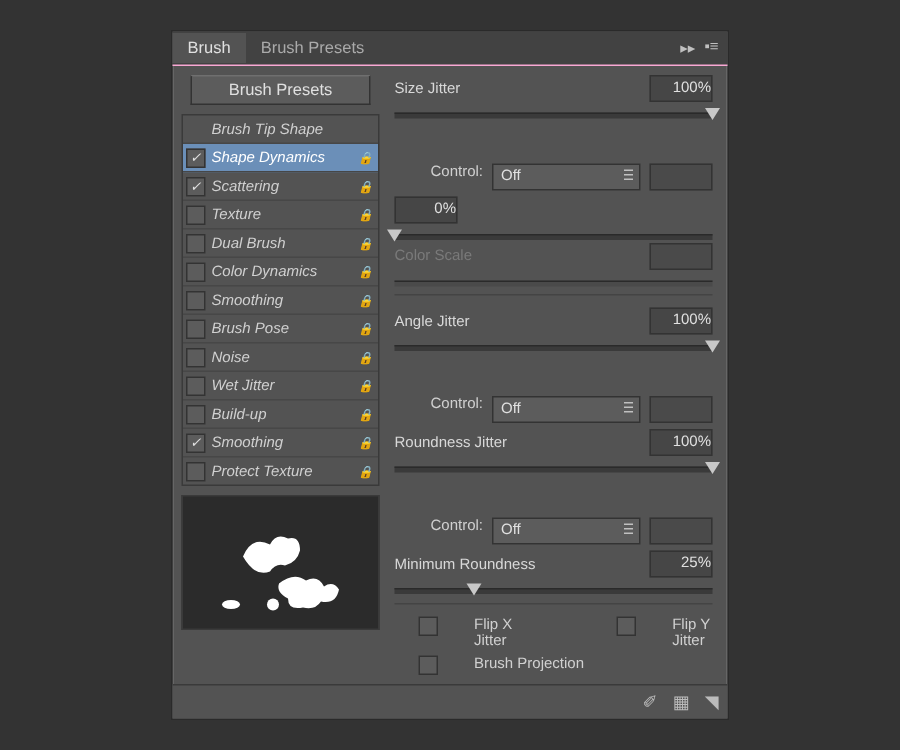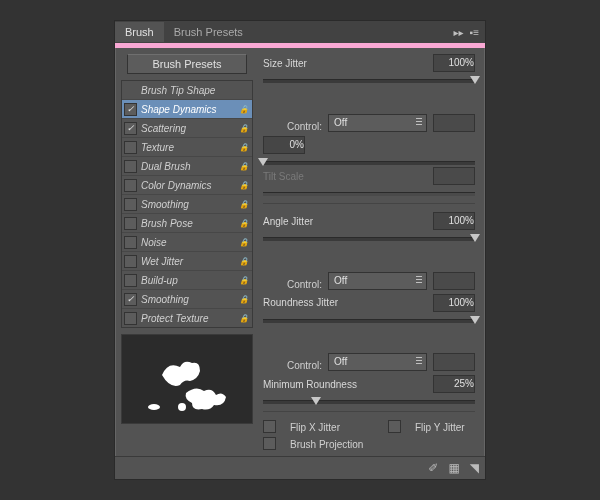--- a/index.html
+++ b/index.html
@@ -22,21 +22,21 @@
   border: 1px solid #2a2a2a;
   box-shadow: 0 0 0 1px #666 inset;
   display: flex;
   flex-direction: column;
 }
 .tab-bar {
   display: flex;
   align-items: center;
   background: #424242;
   height: 22px;
-  border-bottom: 5px solid #f9a8d4;
+  border-bottom: 1px solid #f9a8d4;
 }
 .tab {
   padding: 4px 10px;
   color: #aaa;
   cursor: default;
   font-size: 11px;
 }
 .tab.active {
   background: #535353;
   color: #e0e0e0;
@@ -174,21 +174,21 @@
   top: 0;
   width: 0; height: 0;
   border-left: 5px solid transparent;
   border-right: 5px solid transparent;
   border-top: 8px solid #c8c8c8;
   transform: translateX(-5px);
 }
 .slider.disabled .track { background: #4a4a4a; }
 .ctrl-row {
   display: flex;
-  align-items: flex-end;
+  align-items: flex-start;
   gap: 6px;
   justify-content: flex-end;
   margin-top: 28px;
 }
 .ctrl-row .clabel {
   color: #d0d0d0;
 }
 .dropdown {
   width: 78px;
   background: #5c5c5c;
@@ -212,22 +212,23 @@
     linear-gradient(#c0c0c0,#c0c0c0) 0 3px/6px 1px no-repeat,
     linear-gradient(#c0c0c0,#c0c0c0) 0 6px/6px 1px no-repeat;
 }
 .hr {
   border: none;
   border-top: 1px solid #444;
   margin: 4px 0;
 }
 .flip-row {
   display: flex;
-  align-items: flex-end;
-  gap: 14px;
+  align-items: flex-start;
+  gap: 24px;
+  margin-left: 16px;
 }
 .flip-row .chk { width: 11px; height: 11px; }
 .footer {
   height: 22px;
   border-top: 1px solid #3a3a3a;
   background: #535353;
   display: flex;
   align-items: center;
   justify-content: flex-end;
   padding: 0 6px;
@@ -352,21 +353,21 @@
 
       <div class="row">
           <span class="value-box">0%</span>
         </div>
       <div class="slider">
           <div class="track"></div>
           <div class="thumb" style="left:0%"></div>
         </div>
 
       <div class="row disabled">
-          <span class="label">Tilt Scale</span>
+          <span class="label">Color Scale</span>
           <span class="value-box empty"></span>
         </div>
       <div class="slider disabled">
           <div class="track"></div>
         </div>
 
       <hr class="hr">
 
       <div class="row">
           <span class="label">Angle Jitter</span>

